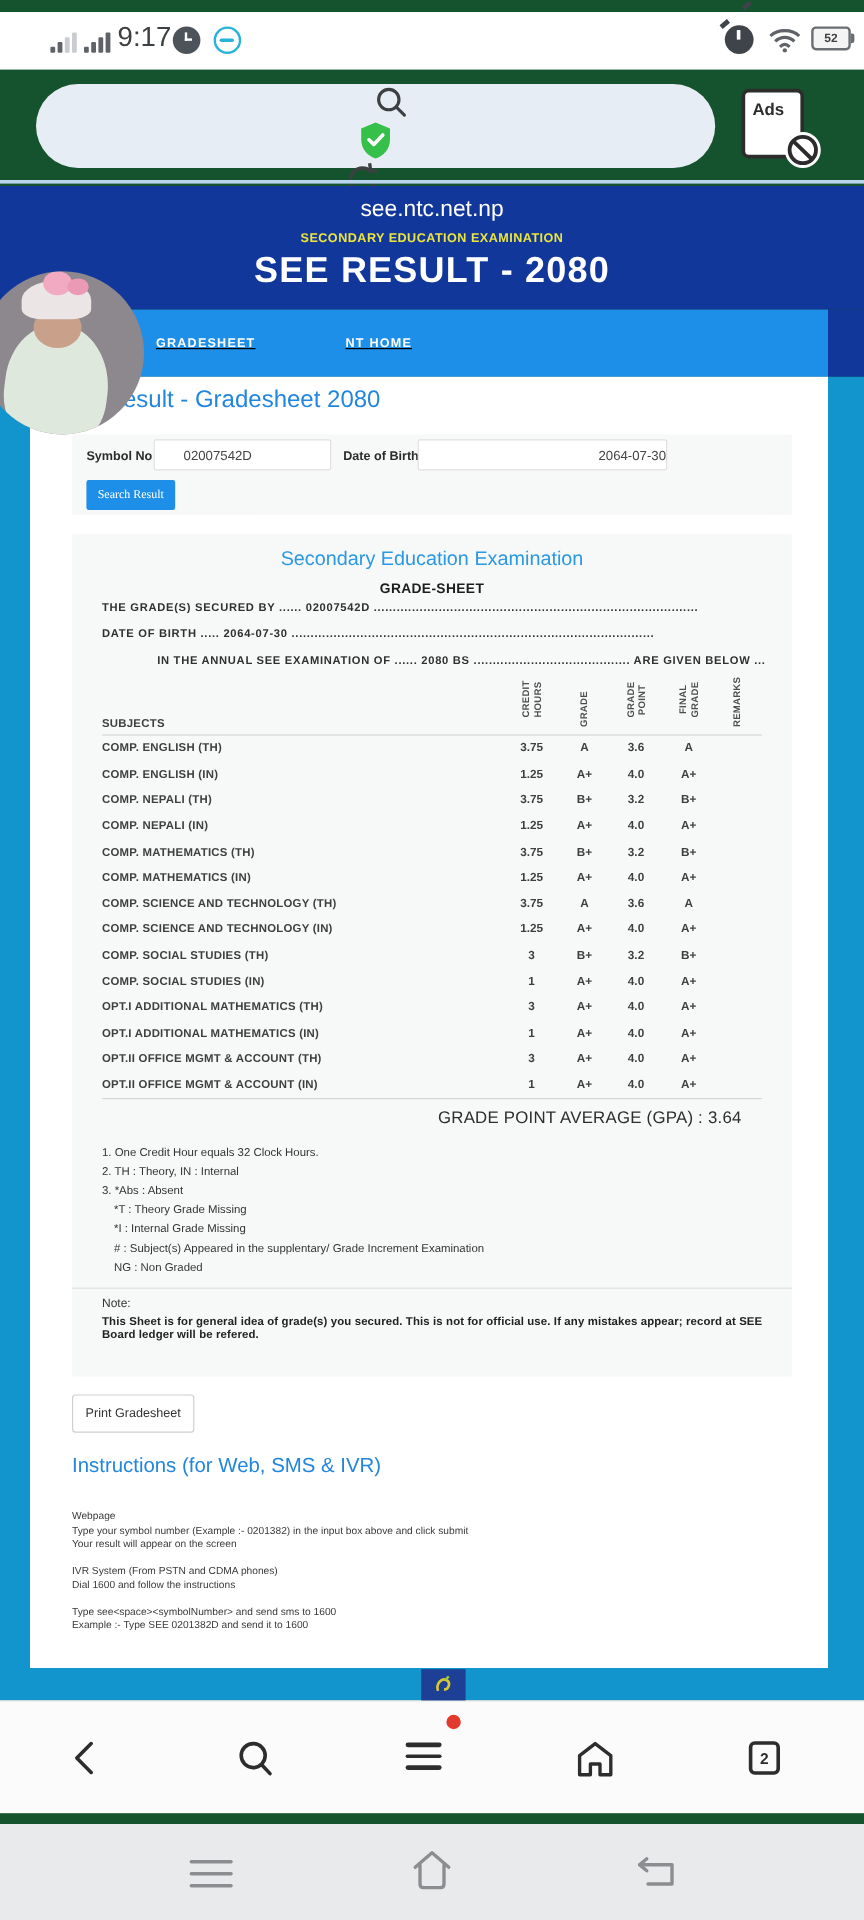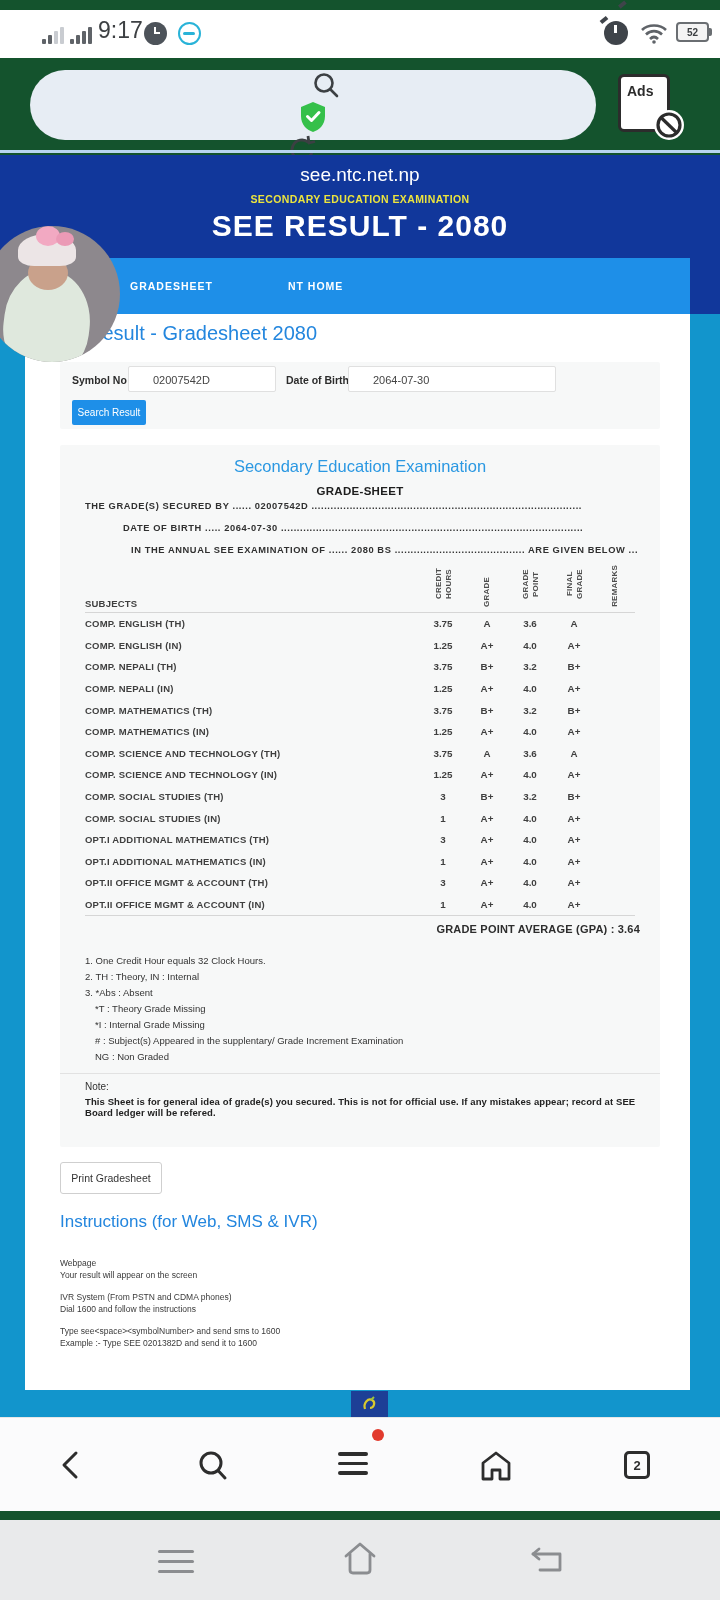--- a/index.html
+++ b/index.html
@@ -34,21 +34,21 @@
   .adsblock{position:absolute;left:616px;top:74px;width:68px;height:66px;}
   .adsbox{position:absolute;left:2px;top:0;width:52px;height:58px;border:3.5px solid #2c2c2c;border-radius:6px;background:#fff;
           font-size:14px;font-weight:bold;color:#2c2c2c;padding:6px 0 0 6px;box-sizing:border-box;}
   .adsslash{position:absolute;right:0;bottom:0;width:30px;height:30px;border-radius:50%;background:#fff;}
   .loadline{position:absolute;left:0;top:150px;width:720px;height:3px;background:#b9d5f0;}
 
   
   .band-navy{position:absolute;left:0;top:155px;width:720px;height:103px;background:#11379b;}
   .strip-right-navy{position:absolute;left:690px;top:258px;width:30px;height:56px;background:#11379b;}
   .strip-left-navy{position:absolute;left:0;top:258px;width:25px;height:56px;background:#11379b;}
-  .navbar{position:absolute;left:25px;top:258px;width:665px;height:56px;background:#1e8fe8;display:flex;align-items:center;}
+  .navbar{position:absolute;left:25px;top:258px;width:665px;height:56px;background:#1e8fe8;display:flex;align-items:center;text-decoration:underline;}
   .nav-item{color:#ffffff;font-size:10.5px;font-weight:bold;letter-spacing:1px;margin-left:105px;cursor:pointer;}
   .nav-item + .nav-item{margin-left:75px;}
   .domain{position:absolute;left:0;top:9px;width:100%;text-align:center;color:#fff;font-size:19px;}
   .examline{position:absolute;left:0;top:38px;width:100%;text-align:center;color:#ece43e;font-size:10.5px;font-weight:bold;letter-spacing:0.4px;}
   .bigtitle{position:absolute;left:0;top:54px;width:100%;text-align:center;color:#fff;font-size:30px;font-weight:bold;letter-spacing:1px;}
 
   
   .strip-left-cyan{position:absolute;left:0;top:314px;width:25px;height:1103px;background:#1295cc;}
   .strip-right-cyan{position:absolute;left:690px;top:314px;width:30px;height:1103px;background:#1295cc;}
   .band-cyan-bottom{position:absolute;left:0;top:1390px;width:720px;height:27px;background:#1295cc;}
@@ -63,37 +63,37 @@
   .av-bow2{position:absolute;left:72px;top:6px;width:18px;height:14px;border-radius:50%;background:#eb9ab6;}
 
   
   .h-result{position:absolute;left:63px;top:8px;font-size:20px;color:#2386de;font-weight:500;}
   .card{background:#f7f8f8;border-radius:2px;}
   .form-card{position:absolute;left:35px;top:48px;width:600px;height:67px;}
   .flabel{position:absolute;font-size:10.5px;font-weight:bold;color:#2c2c2c;top:12px;}
   .finput{position:absolute;top:4px;height:26px;background:#fff;border:1px solid #e0e0e0;border-radius:2px;
           font-size:11px;color:#444;line-height:26px;padding-left:24px;box-sizing:border-box;}
   .btn-search{position:absolute;left:12px;top:38px;width:74px;height:25px;background:#1e8fe8;border-radius:2px;color:#fff;
-          font-size:10px;display:flex;align-items:center;justify-content:center;cursor:pointer;}
+          font-size:10px;display:flex;align-items:center;justify-content:center;cursor:pointer;font-family:Liberation Serif, serif;}
 
   .gs-card{position:absolute;left:35px;top:131px;width:600px;height:702px;}
   .gs-org{position:absolute;left:0;top:12px;width:100%;text-align:center;font-size:16.5px;color:#2b98e2;font-weight:500;}
   .gs-doc{position:absolute;left:0;top:40px;width:100%;text-align:center;font-size:11.5px;font-weight:bold;color:#1d1d1d;letter-spacing:0.3px;}
   .meta{position:absolute;left:25px;width:552px;font-size:9.3px;font-weight:bold;color:#303030;letter-spacing:0.6px;
         white-space:nowrap;overflow:hidden;}
   .gtable{position:absolute;left:25px;top:114px;width:550px;}
   .ghead{display:flex;align-items:flex-end;height:50px;border-bottom:1px solid #d6d6d6;padding-bottom:3px;box-sizing:content-box;}
   .c-sub{flex:1;font-size:9.5px;font-weight:bold;color:#3f3f3f;letter-spacing:0.2px;}
   .c{width:44px;text-align:center;font-size:9.8px;font-weight:bold;color:#3f3f3f;}
   .c.w1{width:48px}.c.w2{width:40px}.c.w3{width:46px}.c.w4{width:42px}.c.w5{width:40px}
   .vtext{writing-mode:vertical-rl;transform:rotate(180deg);font-size:8px;line-height:9.5px;font-weight:bold;color:#4d4d4d;
          max-height:46px;display:inline-block;letter-spacing:0.2px;}
   .gbody{border-bottom:1px solid #d6d6d6;}
   .grow{display:flex;align-items:center;height:21.6px;}
-  .gpa{position:absolute;right:20px;top:478px;font-size:11px;font-weight:bold;color:#2d2d2d;letter-spacing:0.2px;}
+  .gpa{position:absolute;right:42px;top:478px;font-size:14px;font-weight:normal;color:#2d2d2d;letter-spacing:0.2px;}
   .fnotes{position:absolute;left:25px;top:508px;font-size:9.5px;color:#333;}
   .fnote{line-height:16px;}
   .fnote.ind{padding-left:10px;}
   .gs-div{position:absolute;left:0;top:628px;width:100%;height:1px;background:#e2e2e2;}
   .note-label{position:absolute;left:25px;top:636px;font-size:10px;color:#333;}
   .note-text{position:absolute;left:25px;top:651px;width:560px;font-size:9.5px;color:#222;font-weight:bold;letter-spacing:0.1px;}
 
   .btn-print{position:absolute;left:35px;top:848px;width:100px;height:30px;background:#fff;border:1px solid #cfcfcf;border-radius:3px;
              font-size:10.5px;color:#333;display:flex;align-items:center;justify-content:center;cursor:pointer;}
   .h-instr{position:absolute;left:35px;top:898px;font-size:17px;color:#2386de;font-weight:500;}
@@ -208,29 +208,29 @@
   </div>
 
   <div class="page">
 
     <div class="h-result">Result - Gradesheet 2080</div>
 
     <div class="card form-card">
       <span class="flabel" style="left:12px;">Symbol No :</span>
       <span class="finput" style="left:68px;width:148px;">02007542D</span>
       <span class="flabel" style="left:226px;">Date of Birth :</span>
-      <span class="finput" style="left:288px;width:208px;">2064-07-30</span>
+      <span class="finput" style="left:288px;width:208px;text-align:right;">2064-07-30</span>
       <span class="btn-search">Search Result</span>
     </div>
 
     <div class="card gs-card">
       <div class="gs-org">Secondary Education Examination</div>
       <div class="gs-doc">GRADE-SHEET</div>
       <div class="meta" style="top:56px;">THE GRADE(S) SECURED BY ...... 02007542D .....................................................................................</div>
-      <div class="meta" style="top:78px;margin-left:38px;">DATE OF BIRTH ..... 2064-07-30 ...............................................................................................</div>
+      <div class="meta" style="top:78px;">DATE OF BIRTH ..... 2064-07-30 ...............................................................................................</div>
       <div class="meta" style="top:100px;padding-left:46px;">IN THE ANNUAL SEE EXAMINATION OF ...... 2080 BS ......................................... ARE GIVEN BELOW ...</div>
 
       <div class="gtable">
         <div class="ghead">
           <span class="c-sub">SUBJECTS</span>
           <span class="c w1"><span class="vtext">CREDIT HOURS</span></span>
           <span class="c w2"><span class="vtext">GRADE</span></span>
           <span class="c w3"><span class="vtext">GRADE POINT</span></span>
           <span class="c w4"><span class="vtext">FINAL GRADE</span></span>
           <span class="c w5"><span class="vtext">REMARKS</span></span>
@@ -365,20 +365,21 @@
       <div class="note-label">Note:</div>
       <div class="note-text">This Sheet is for general idea of grade(s) you secured. This is not for official use. If any mistakes appear; record at SEE Board ledger will be refered.</div>
     </div>
 
     <div class="btn-print">Print Gradesheet</div>
 
     <div class="h-instr">Instructions (for Web, SMS &amp; IVR)</div>
     <div class="igroups">
         <div class="igroup">
           <div class="iline">Webpage</div>
+          <div class="iline">Type your symbol number (Example :- 0201382) in the input box above and click submit</div>
           <div class="iline">Your result will appear on the screen</div>
         </div>
         <div class="igroup">
           <div class="iline">IVR System (From PSTN and CDMA phones)</div>
           <div class="iline">Dial 1600 and follow the instructions</div>
         </div>
         <div class="igroup">
           <div class="iline">Type see&lt;space&gt;&lt;symbolNumber&gt; and send sms to 1600</div>
           <div class="iline">Example :- Type SEE  0201382D and send it to 1600</div>
         </div>

